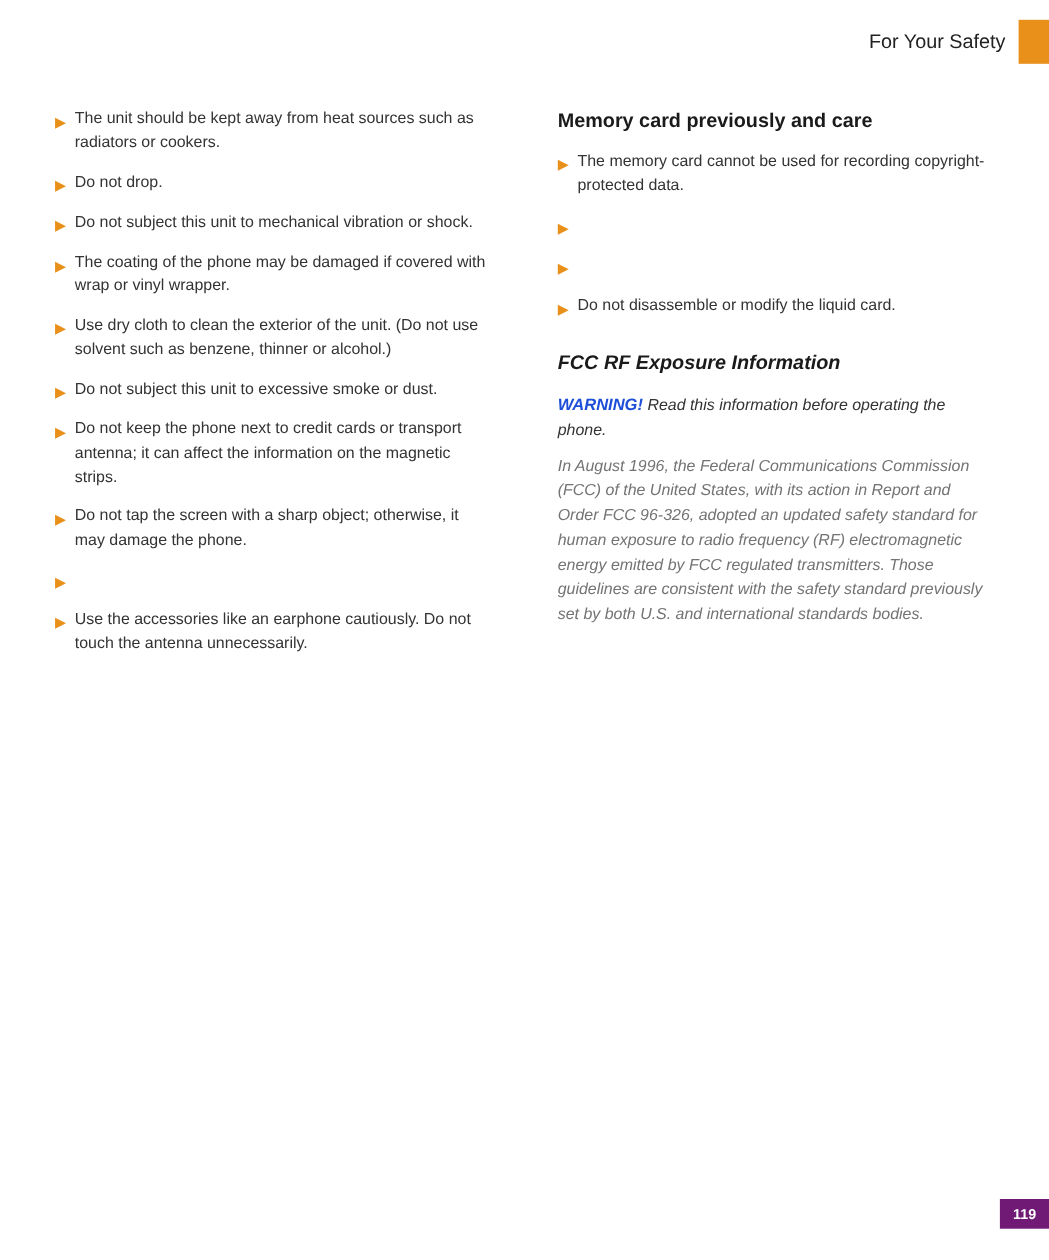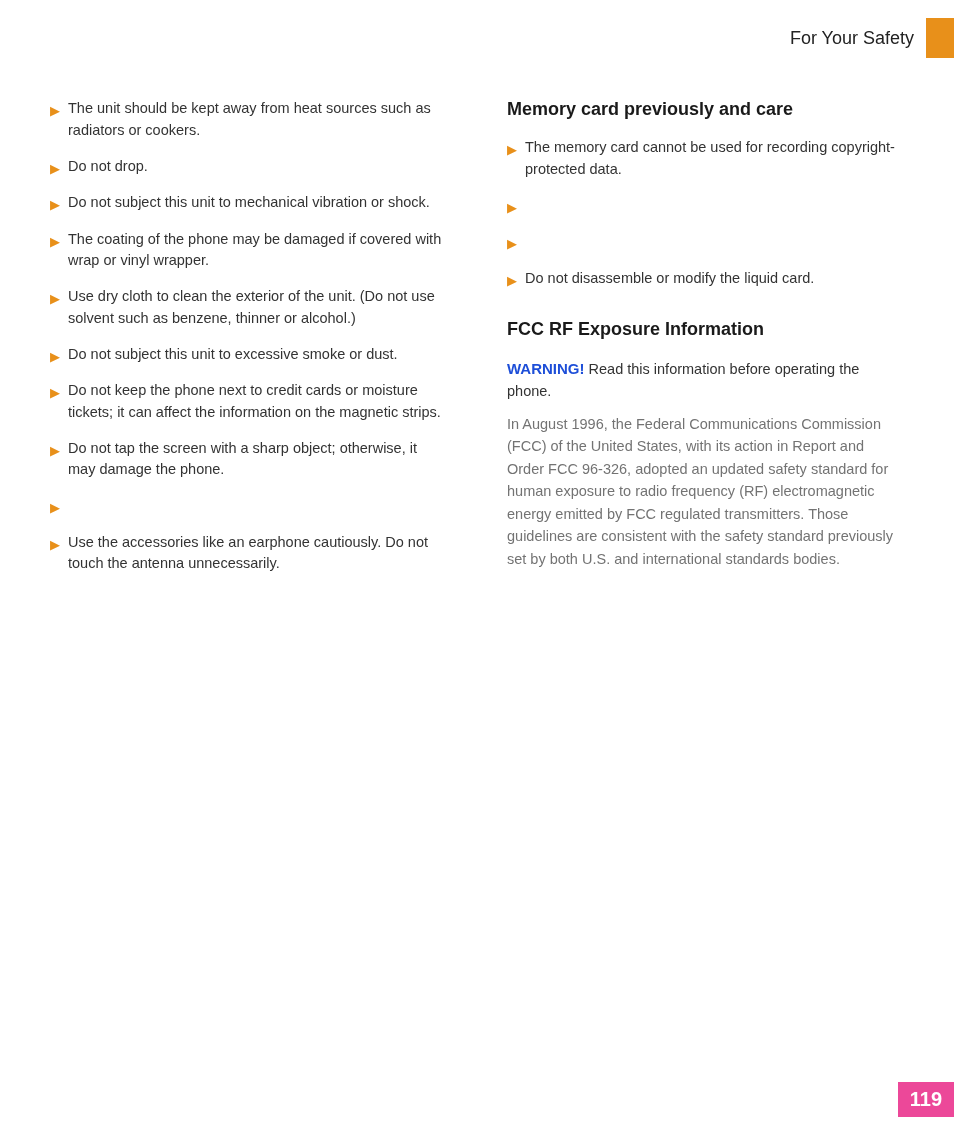--- a/index.html
+++ b/index.html
@@ -85,42 +85,43 @@
     .section-title {
       font-size: 18px;
       font-weight: bold;
       color: #1a1a1a;
       margin-bottom: 16px;
       line-height: 1.3;
     }
 
     .sub-section {
       margin-top: 28px;
+      font-style: italic;
     }
 
     .warning-bold {
       font-weight: bold;
       color: #1d4ed8;
     }
 
     .fcc-paragraph {
       font-size: 14.5px;
       line-height: 1.55;
       color: #737373;
       margin-top: 10px;
     }
 
     .page-number-box {
       position: absolute;
       bottom: 28px;
       right: 0;
-      background-color: #ec4899;
+      background-color: #701a75;
       color: #ffffff;
       font-weight: bold;
-      font-size: 20px;
+      font-size: 13px;
       padding: 6px 12px;
       min-width: 44px;
       text-align: left;
     }
   </style>
 </head>
 <body>
 
 <div class="page-header">
   <span class="header-title">For Your Safety</span>
@@ -149,21 +150,21 @@
         <li>
           <span class="bullet-arrow">▶</span>
           <span>Use dry cloth to clean the exterior of the unit. (Do not use solvent such as benzene, thinner or alcohol.)</span>
         </li>
         <li>
           <span class="bullet-arrow">▶</span>
           <span>Do not subject this unit to excessive smoke or dust.</span>
         </li>
         <li>
           <span class="bullet-arrow">▶</span>
-          <span>Do not keep the phone next to credit cards or moisture tickets; it can affect the information on the magnetic strips.</span>
+          <span>Do not keep the phone next to credit cards or transport antenna; it can affect the information on the magnetic strips.</span>
         </li>
         <li>
           <span class="bullet-arrow">▶</span>
           <span>Do not tap the screen with a sharp object; otherwise, it may damage the phone.</span>
         </li>
         <li>
           <span class="bullet-arrow">▶</span>
         </li>
         <li>
           <span class="bullet-arrow">▶</span>

